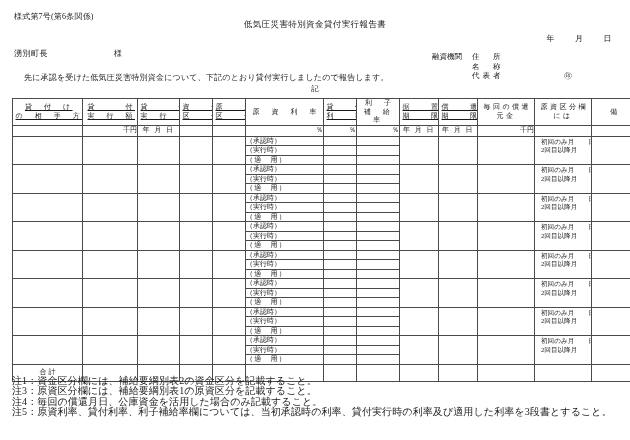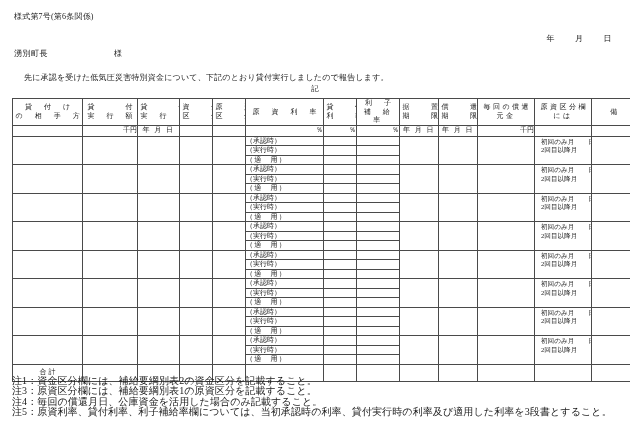--- a/index.html
+++ b/index.html
@@ -130,20 +130,21 @@
   .hcell {
     text-align: center;
     padding: 1px 0 1px 0;
     height: 21px;
   }
   .hcell .l1, .hcell .l2 {
     display: block;
     white-space: nowrap;
     letter-spacing: 2.5px;
     text-indent: 2.5px;
+    text-decoration: underline;
   }
   .hcell.single {
     letter-spacing: 2.5px;
     text-indent: 2.5px;
   }
   .unitrow td {
     height: 10px;
     text-align: right;
     padding-right: 2px;
     font-size: 7px;
@@ -185,28 +186,44 @@
   }
   .notes div { white-space: nowrap; }
 </style>
 </head>
 <body>
 
 <div class="page">
 
   <div class="form-no">様式第7号(第6条関係)</div>
 
+  <div class="doc-title">低気圧災害特別資金貸付実行報告書</div>
 
   <div class="date-line">
     <span class="date-y">年</span><span class="date-m">月</span><span class="date-d">日</span>
   </div>
 
   <div class="addressee">湧別町長</div>
   <div class="addressee-sama">様</div>
 
+  <div class="lender-block">
+    <div class="lb-row">
+      <span class="lb-label">融資機関</span>
+      <span class="lb-field">住　所</span>
+    </div>
+    <div class="lb-row">
+      <span class="lb-label"></span>
+      <span class="lb-field">名　称</span>
+    </div>
+    <div class="lb-row">
+      <span class="lb-label"></span>
+      <span class="lb-field">代表者</span>
+      <span class="lb-seal">㊞</span>
+    </div>
+  </div>
 
   <div class="intro">先に承認を受けた低気圧災害特別資金について、下記のとおり貸付実行しましたので報告します。</div>
   <div class="ki">記</div>
 
   <div class="tbl-wrap">
     <table class="main">
       <colgroup>
         <col style="width:70px">
           <col style="width:55px">
           <col style="width:42px">

